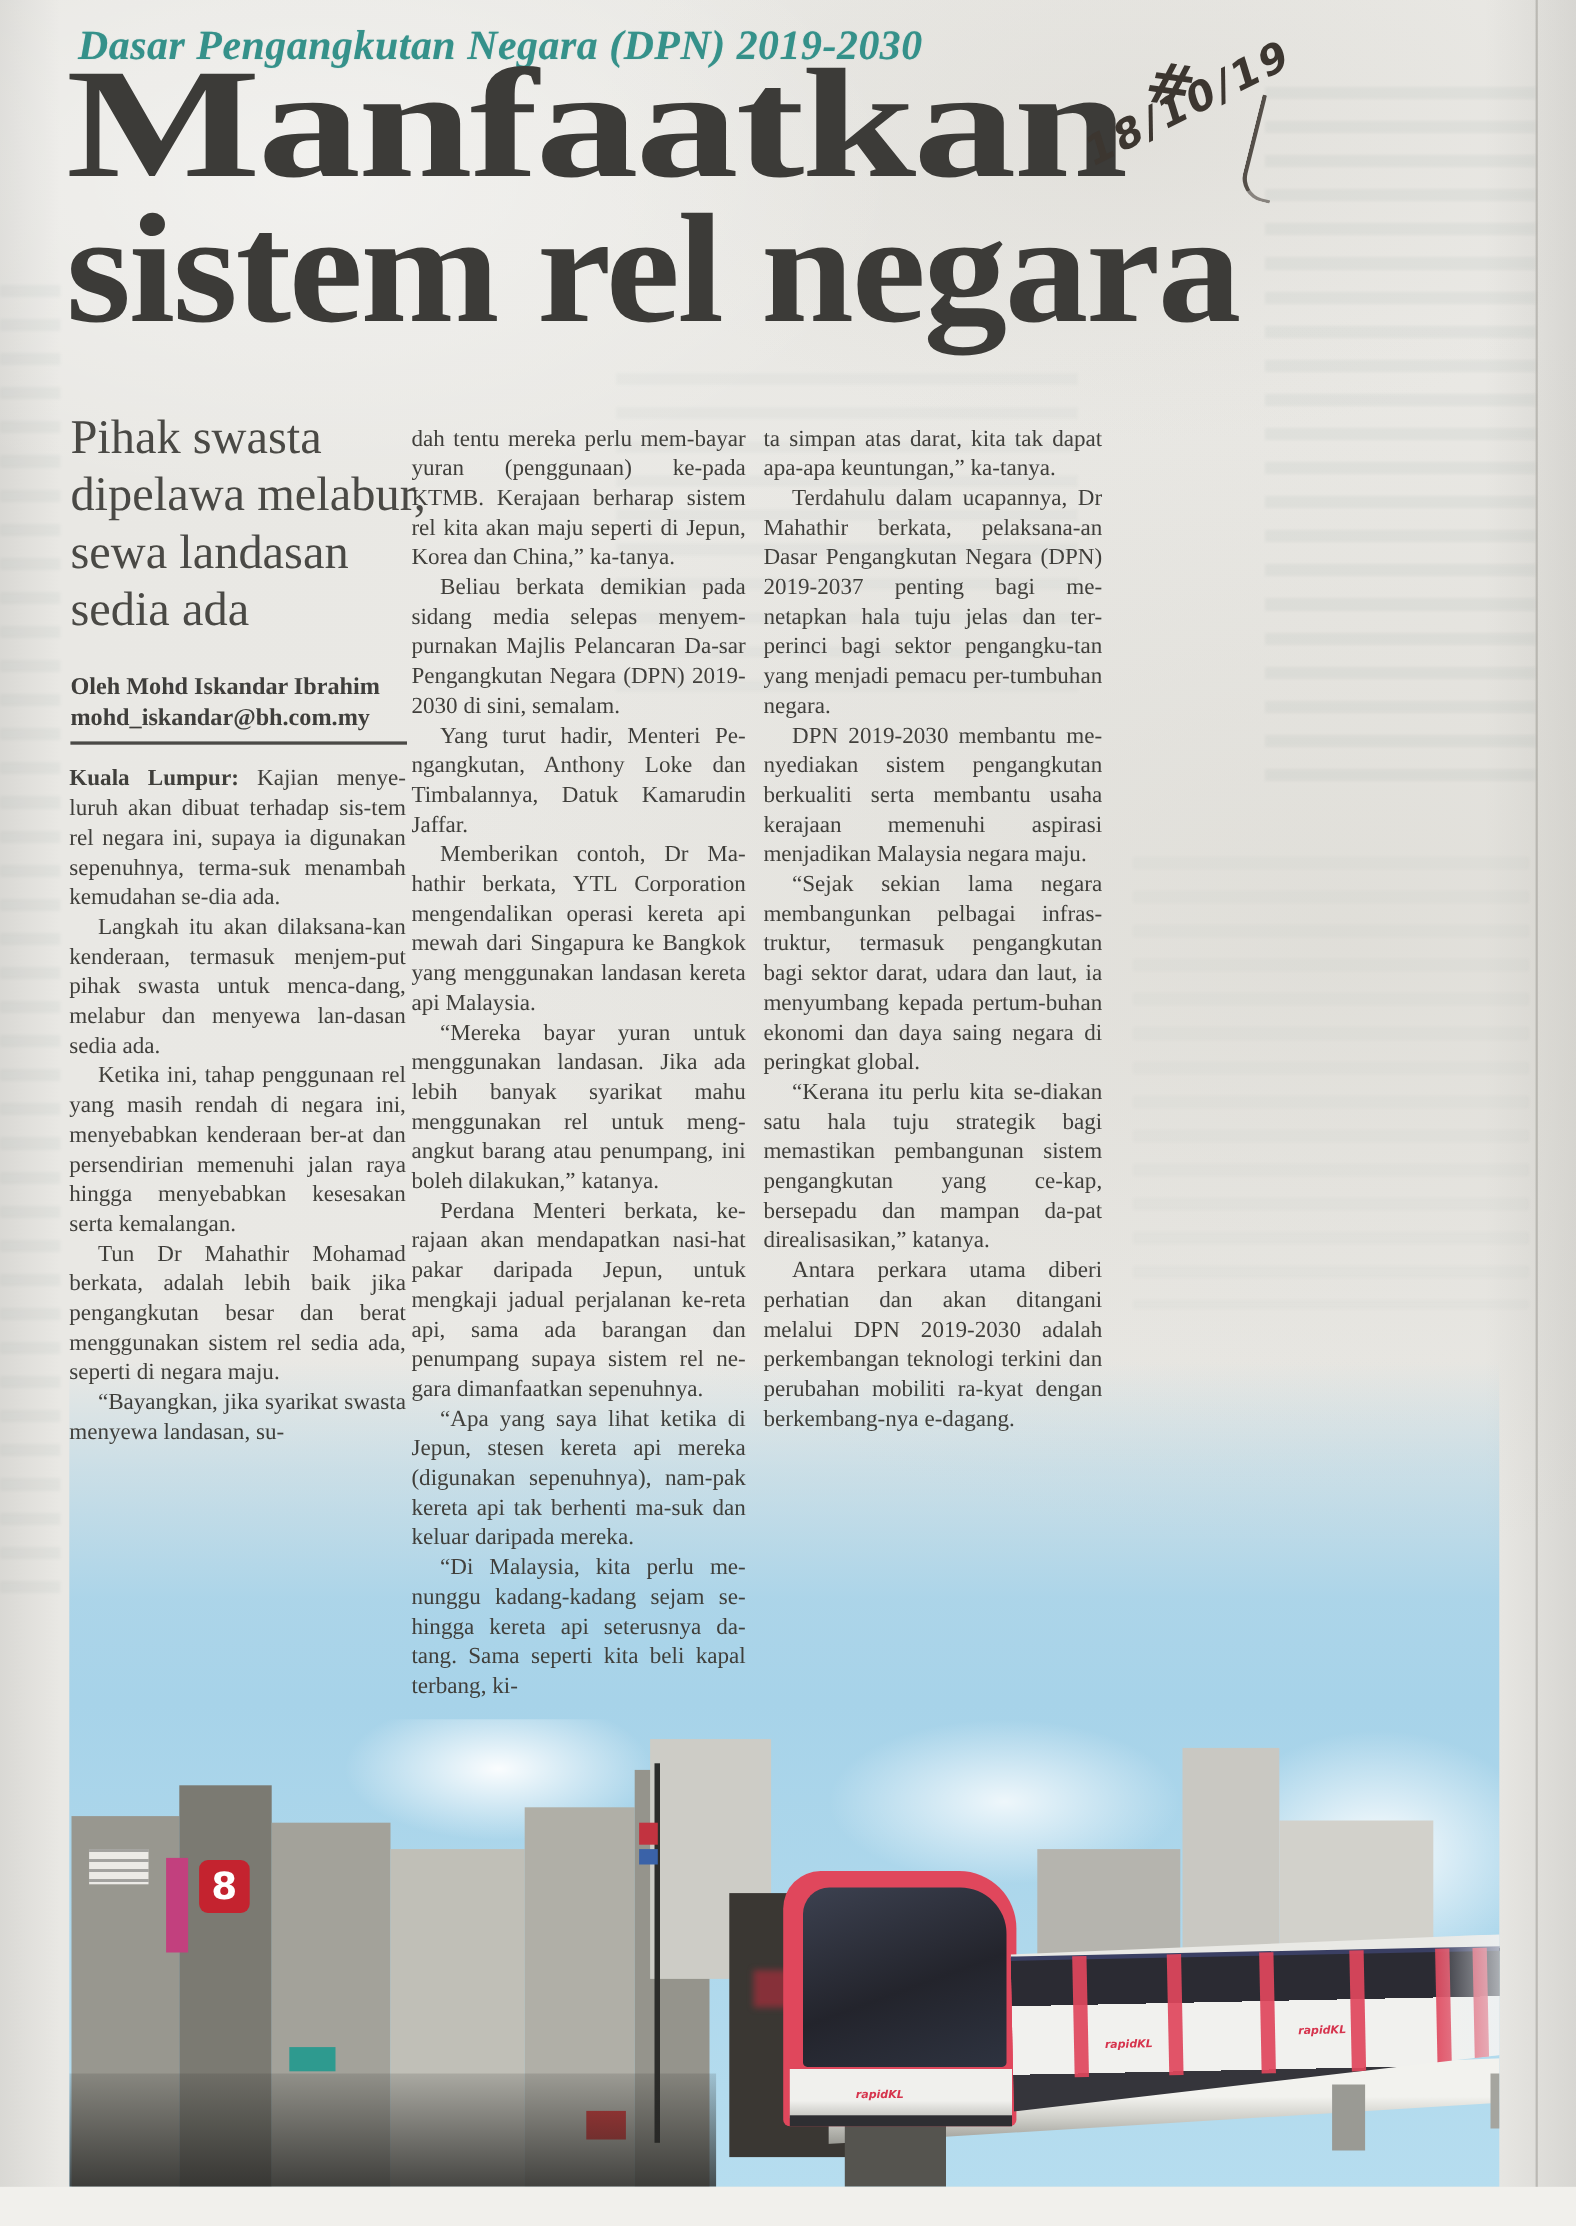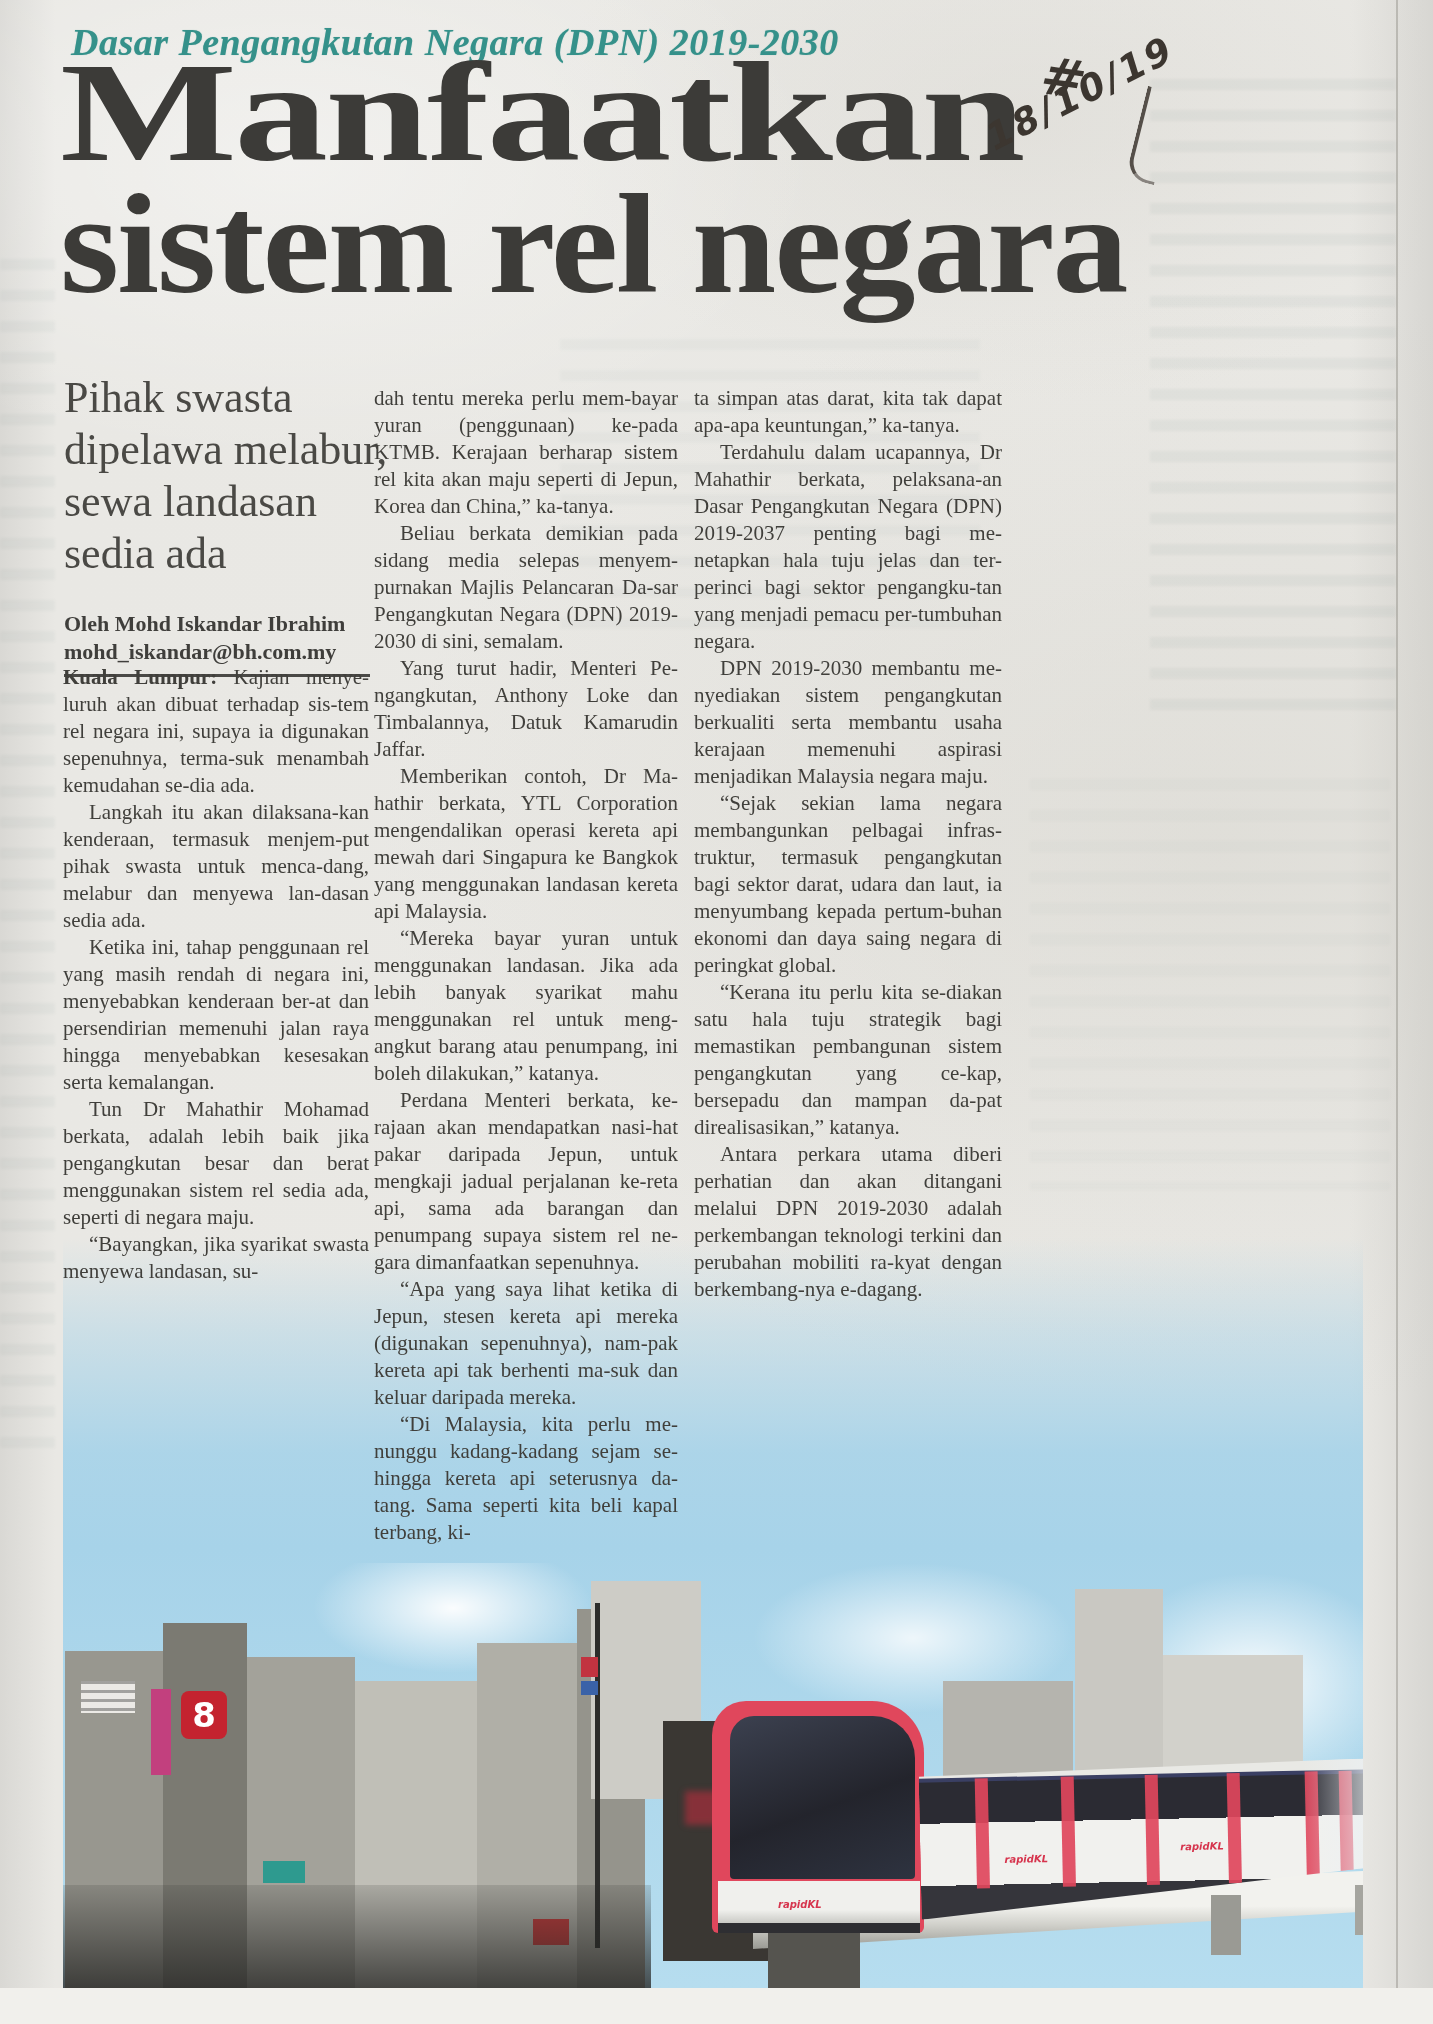--- a/index.html
+++ b/index.html
@@ -35,21 +35,21 @@
     border-bottom:3px solid rgba(60,54,48,.55);border-radius:0 0 0 22px;transform:rotate(14deg);}
   
   .subhead{position:absolute;left:64px;top:372px;width:340px;white-space:pre-line;
     font-size:44px;line-height:1.18;color:#4a4945;}
   .byline{position:absolute;left:64px;top:610px;font-size:22px;line-height:1.26;color:#3f3e3b;font-weight:bold;}
   .rule{position:absolute;left:64px;top:674px;width:306px;height:3px;background:#4a4946;}
   
   .col{position:absolute;font-size:21px;line-height:27px;color:#403f3b;text-align:justify;z-index:2;}
   .col p{margin:0;text-indent:26px;}
   .col p.noindent{text-indent:0;}
-  .col1{left:63px;top:664px;width:306px;}
+  .col1{left:63px;top:694px;width:306px;}
   .col2{left:374px;top:385px;width:304px;}
   .col3{left:694px;top:385px;width:308px;}
   .dateline{font-weight:bold;}
   
   .sky{position:absolute;left:63px;top:1238px;width:1300px;height:750px;z-index:0;
     background:linear-gradient(180deg, rgba(167,211,233,0) 0, rgba(167,211,233,.45) 95px,
       rgba(167,211,233,.92) 215px, #a7d3e9 310px, #b6ddef 100%);}
   .photo{position:absolute;left:63px;top:1563px;width:1300px;height:425px;z-index:1;overflow:hidden;}
   .cloud{position:absolute;border-radius:50%;}
   .bld{position:absolute;}

